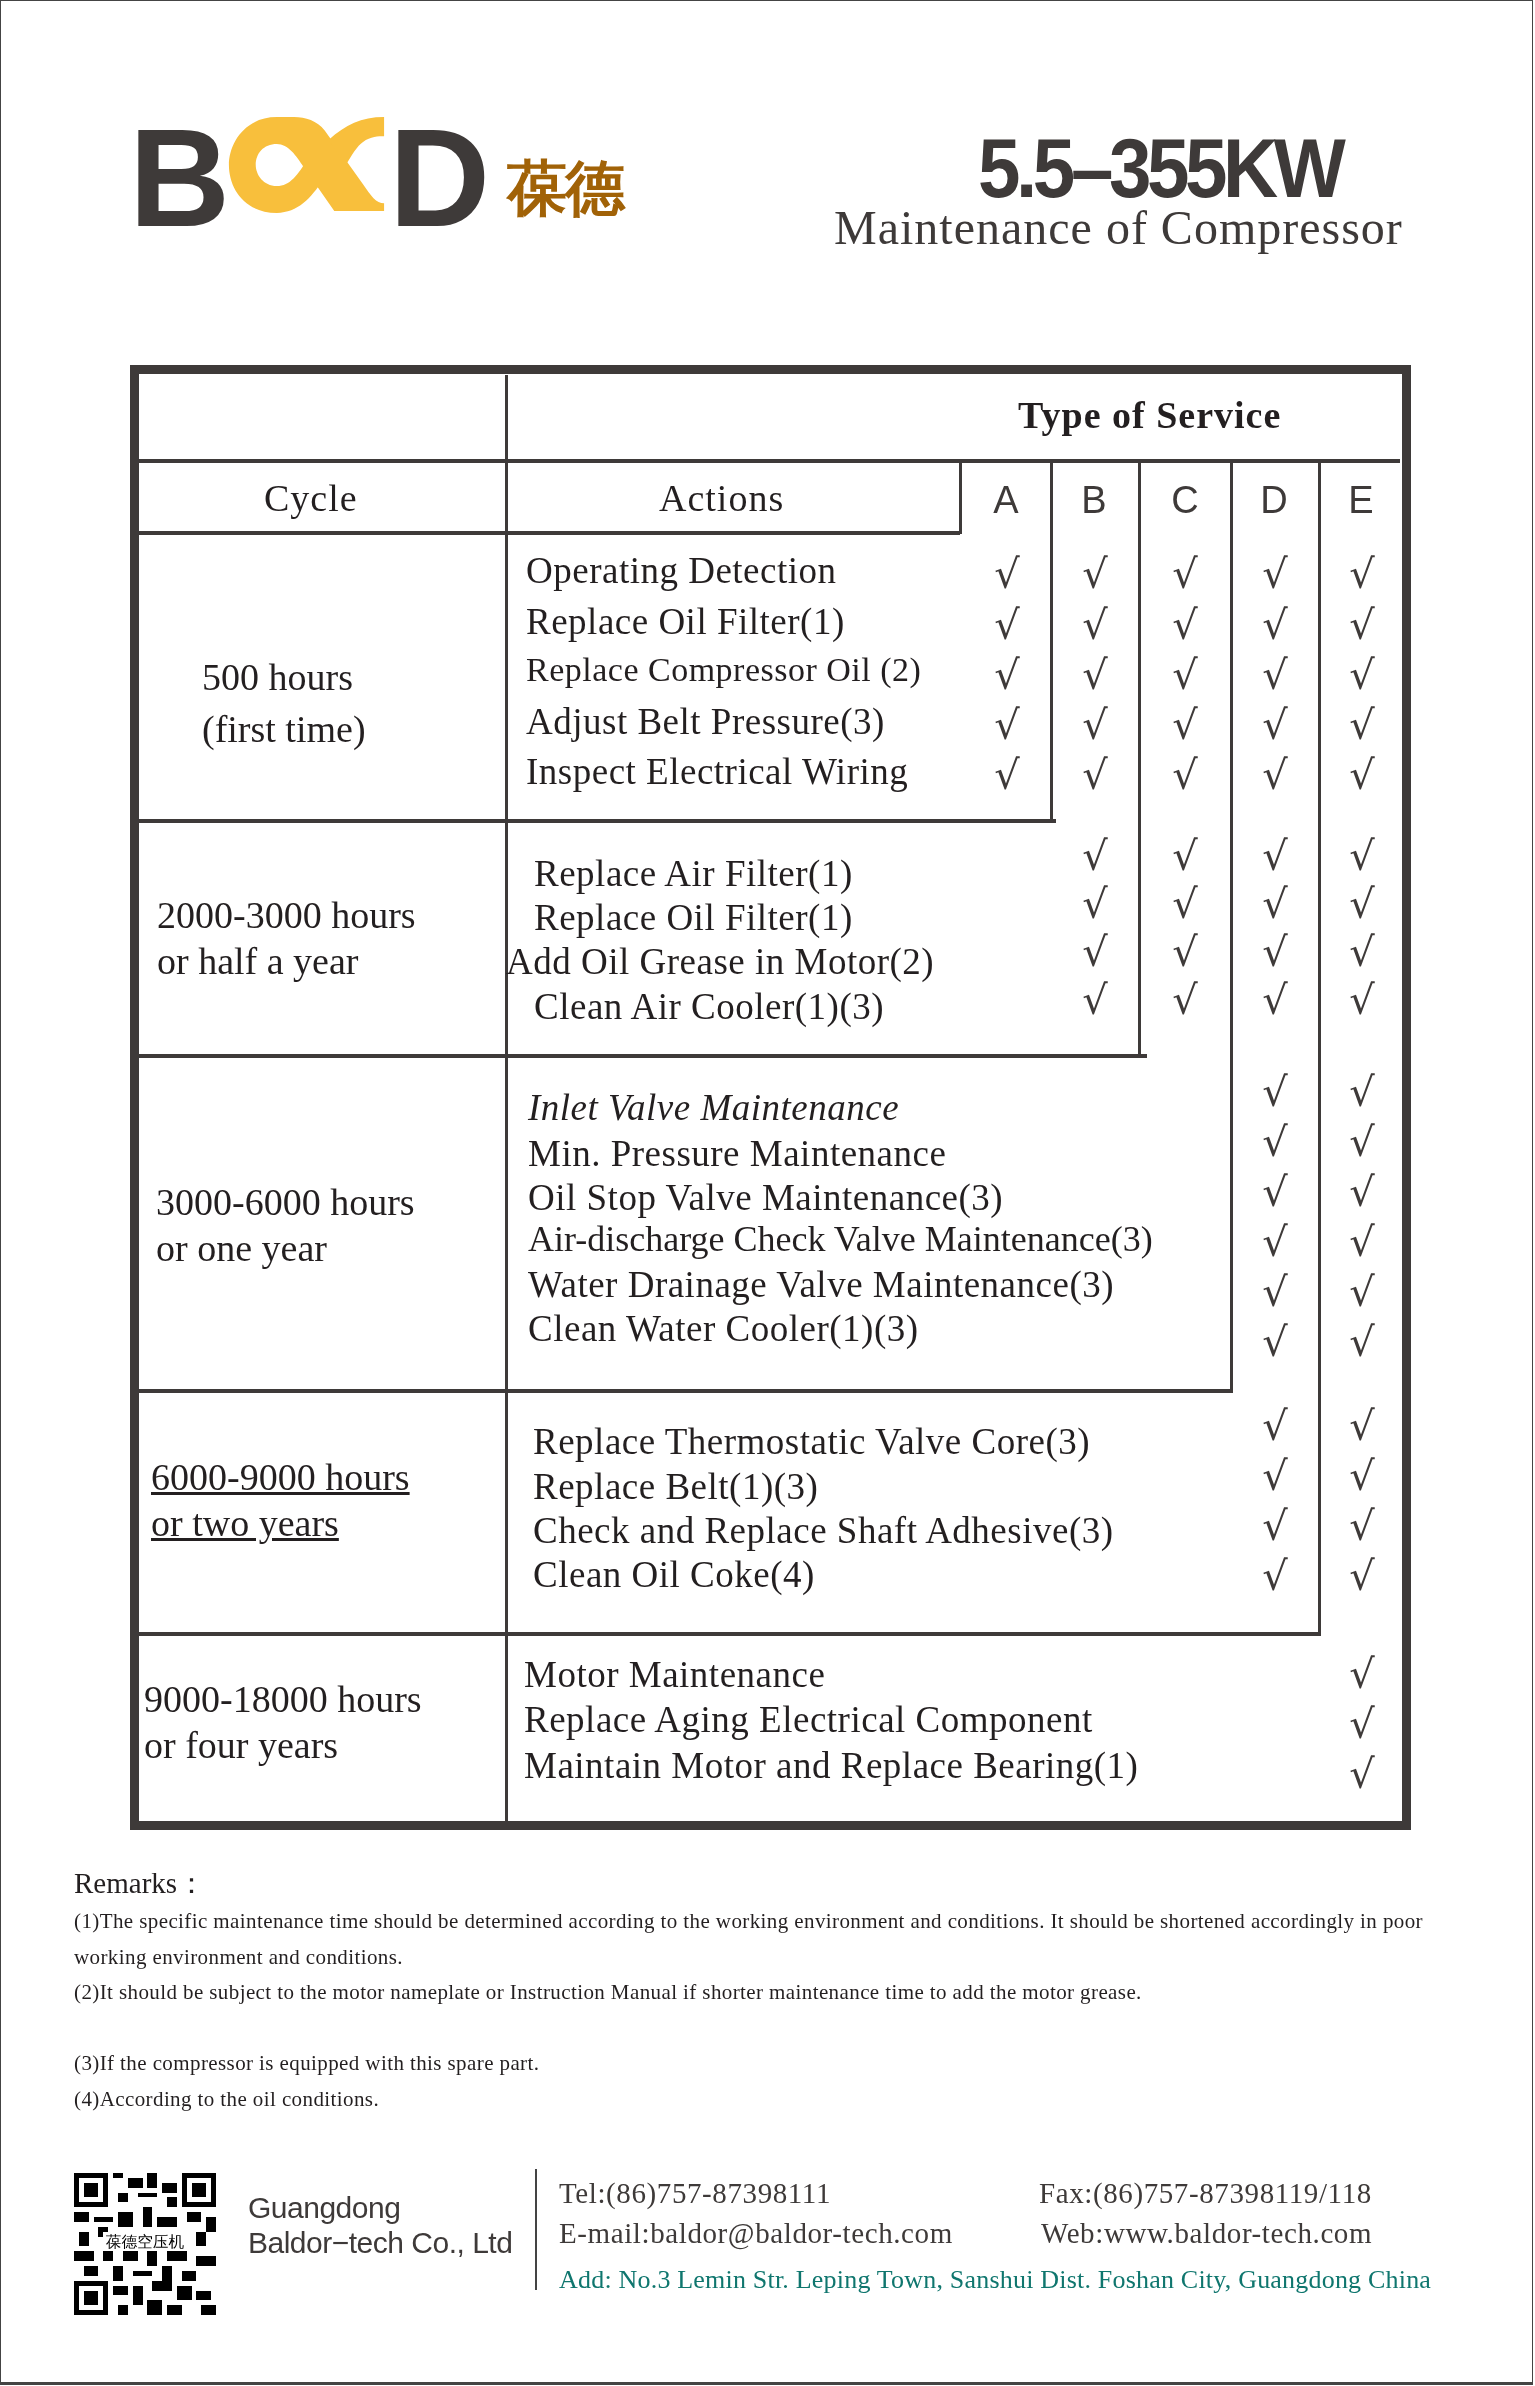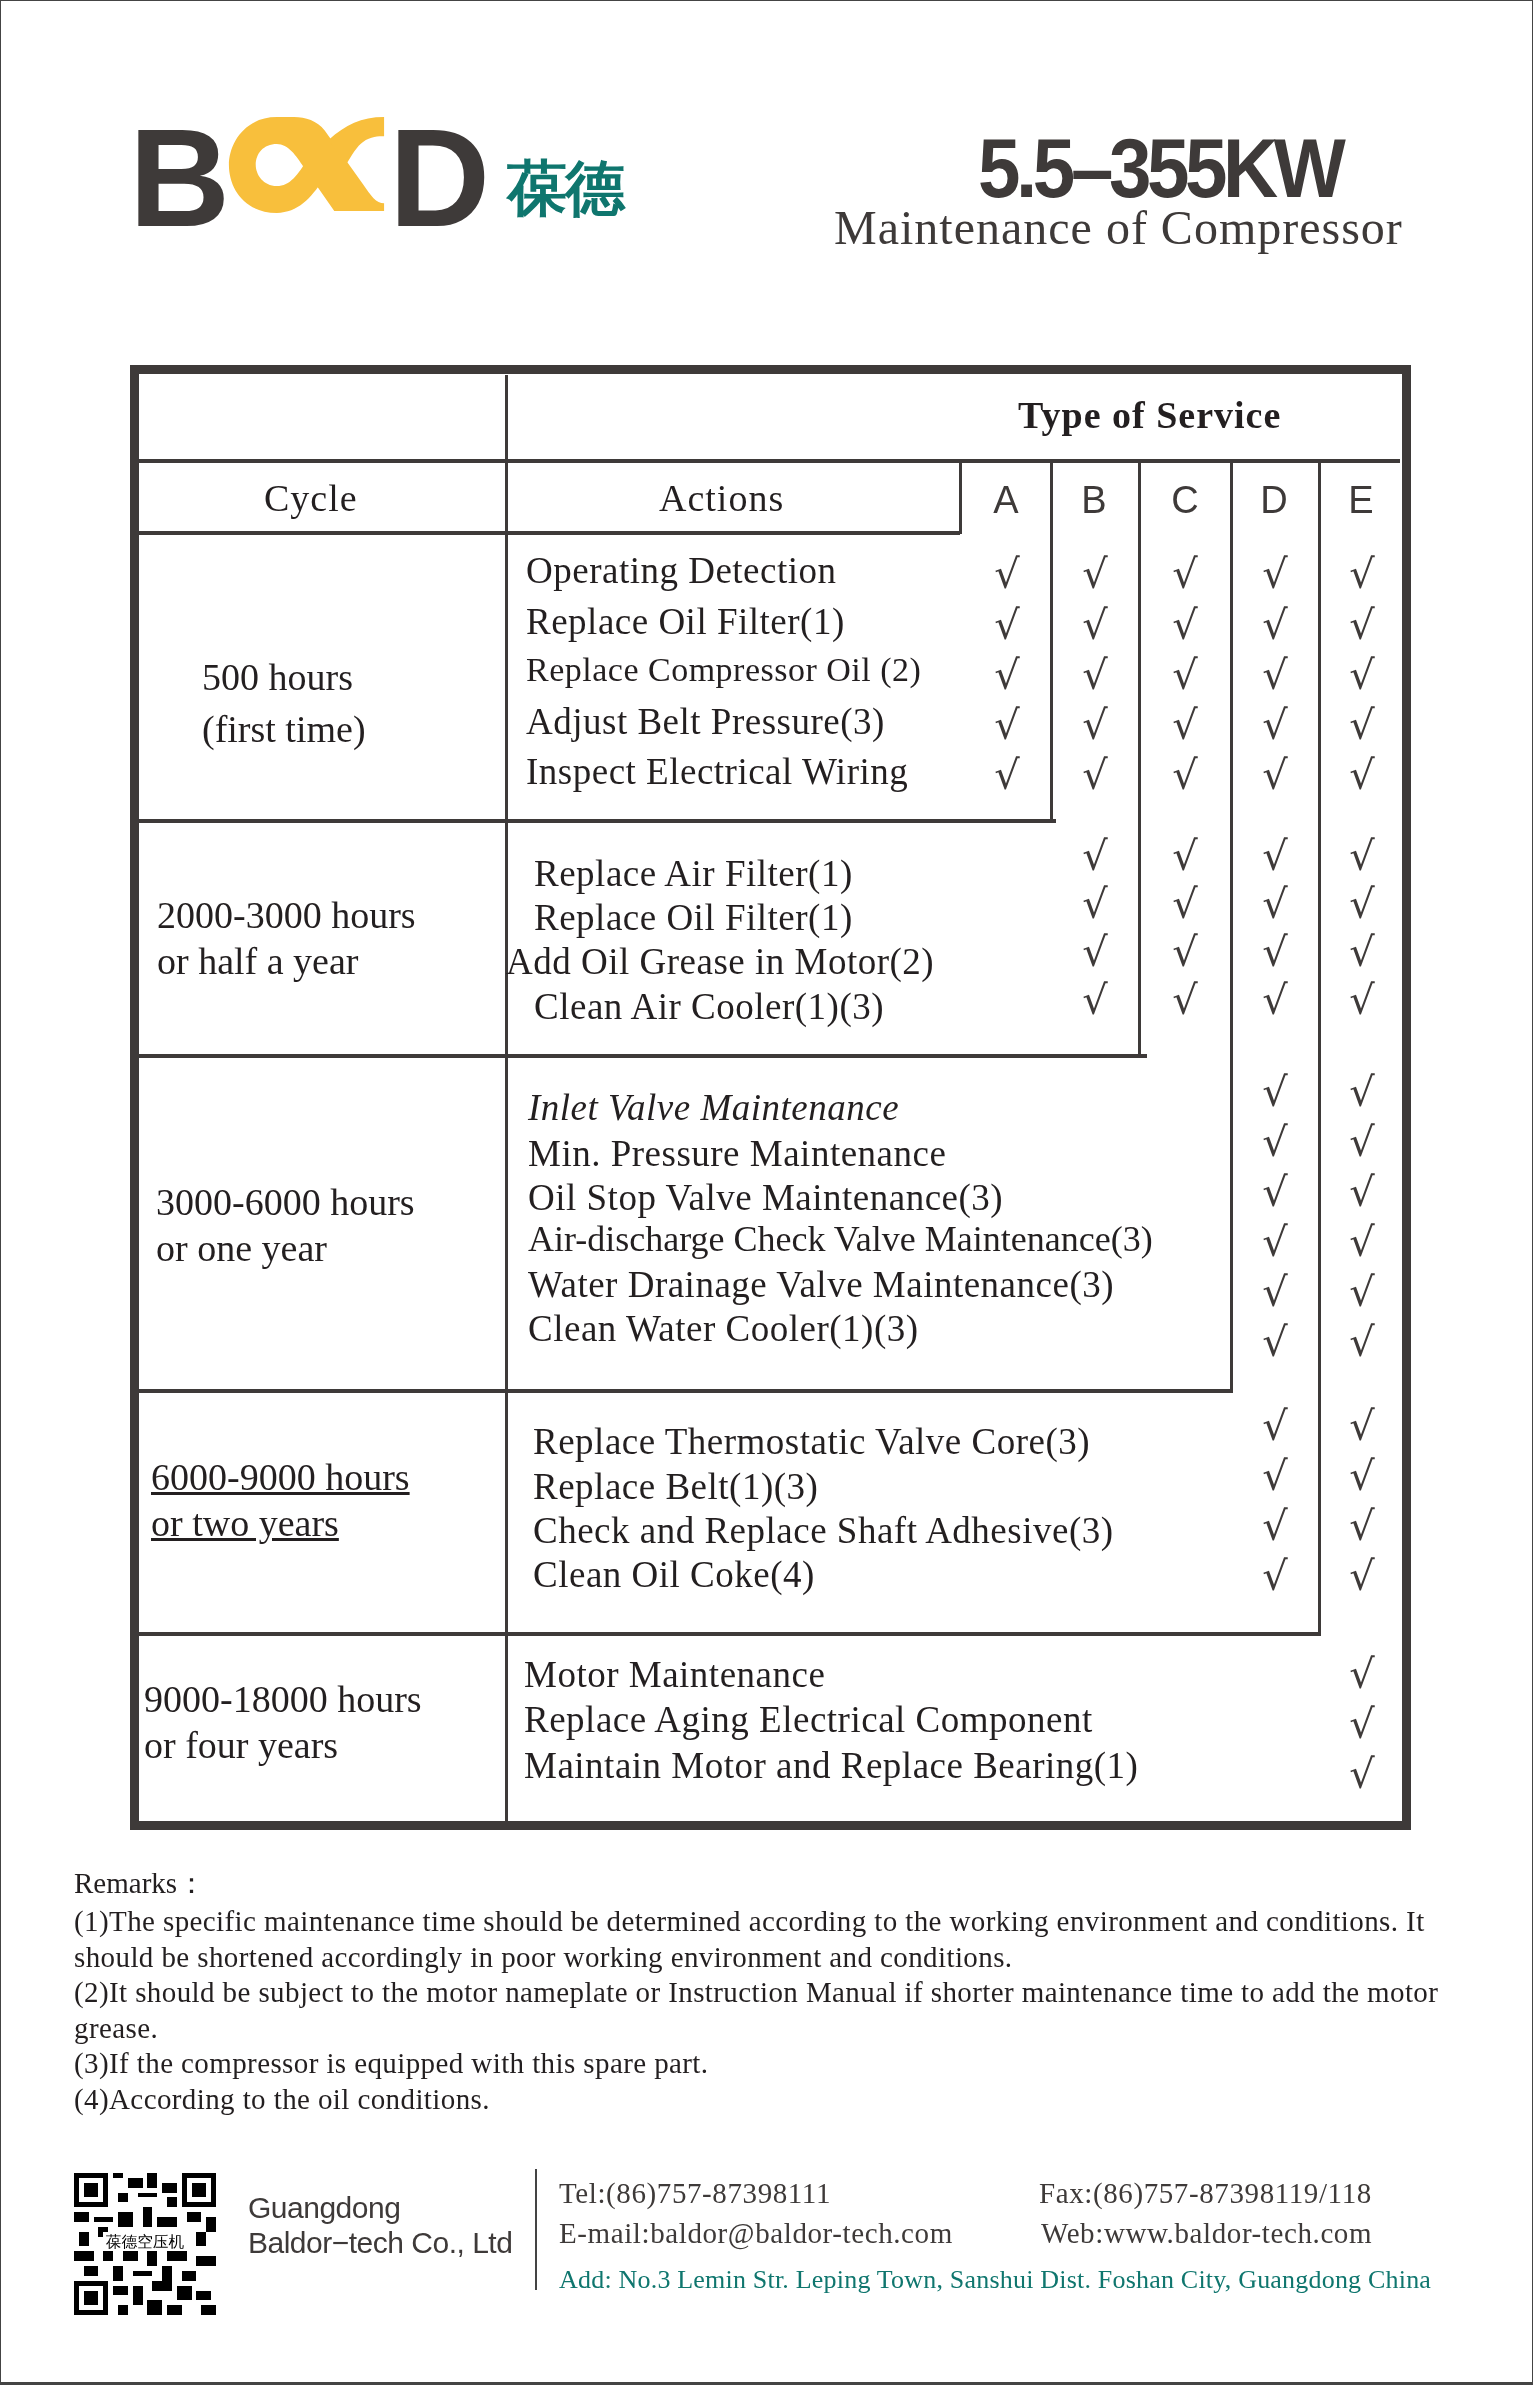--- a/index.html
+++ b/index.html
@@ -5,40 +5,40 @@
   html,body{margin:0;padding:0;background:#fff;}
   body{width:1535px;height:2386px;position:relative;overflow:hidden;
        font-family:"Liberation Serif","DejaVu Serif",serif;color:#231f20;}
   .page-border{position:absolute;left:0;top:0;width:1531px;height:2381px;
        border:1.9px solid #444;border-bottom-width:3.8px;}
   .abs{position:absolute;}
   
   .logo-letter{position:absolute;font-family:"Liberation Sans","DejaVu Sans",sans-serif;
        font-weight:bold;color:#3e3a39;font-size:140px;line-height:1;letter-spacing:-3.8px;}
   .logo-cn{position:absolute;font-family:"DejaVu Sans",sans-serif;font-weight:bold;
-       color:#0f766e;font-size:60px;line-height:1;letter-spacing:-1.9px;}
+       color:#a16207;font-size:60px;line-height:1;letter-spacing:-1.9px;}
   .power{position:absolute;font-family:"Liberation Sans","DejaVu Sans",sans-serif;
        font-weight:bold;font-size:83px;line-height:1;color:#3e3a39;letter-spacing:-4.8px;
        transform:scaleX(0.92);transform-origin:left top;}
   .subtitle{position:absolute;font-size:48px;line-height:1;color:#3e3a39;letter-spacing:1px;}
   
   .tbl{position:absolute;left:130px;top:365px;width:1281px;height:1465px;
        box-sizing:border-box;border:9.6px solid #3e3a39;}
   .hline{position:absolute;background:#3e3a39;height:3.8px;}
   .vline{position:absolute;background:#3e3a39;width:2.9px;}
   .cell-text{position:absolute;font-size:38px;line-height:1;white-space:nowrap;color:#231f20;}
   .col-letter{position:absolute;font-family:"Liberation Sans","DejaVu Sans",sans-serif;
        font-size:38px;line-height:1;color:#3e3a39;width:58px;text-align:center;}
   .cycle{position:absolute;font-size:38px;line-height:46px;white-space:nowrap;}
   .action{position:absolute;font-size:37px;line-height:1;white-space:nowrap;letter-spacing:0.5px;}
   .check{position:absolute;font-family:"DejaVu Sans",sans-serif;font-size:40px;line-height:1;
        color:#3e3a39;width:58px;text-align:center;}
   
   .remarks-title{position:absolute;left:74px;top:1864px;font-size:29px;}
-  .remark{position:absolute;left:74px;font-size:29px;line-height:36px;width:1393px;letter-spacing:0.4px;}
+  .remark{position:absolute;left:74px;font-size:21px;line-height:36px;width:1393px;letter-spacing:0.4px;}
   
   .qr{position:absolute;left:74px;top:2173px;width:142px;height:142px;}
   .company{position:absolute;left:248px;font-family:"Liberation Sans","DejaVu Sans",sans-serif;
        font-size:30px;color:#3e3a39;line-height:1;letter-spacing:-0.5px;}
   .footer-div{position:absolute;left:535px;top:2169px;width:1.9px;height:121px;background:#444;}
   .contact{position:absolute;font-size:29px;line-height:1;color:#3e3a39;white-space:nowrap;letter-spacing:0.6px;}
   .address{position:absolute;left:559px;top:2265px;font-size:26px;color:#0f766e;white-space:nowrap;letter-spacing:0.2px;}
 </style>
 </head>
 <body>

